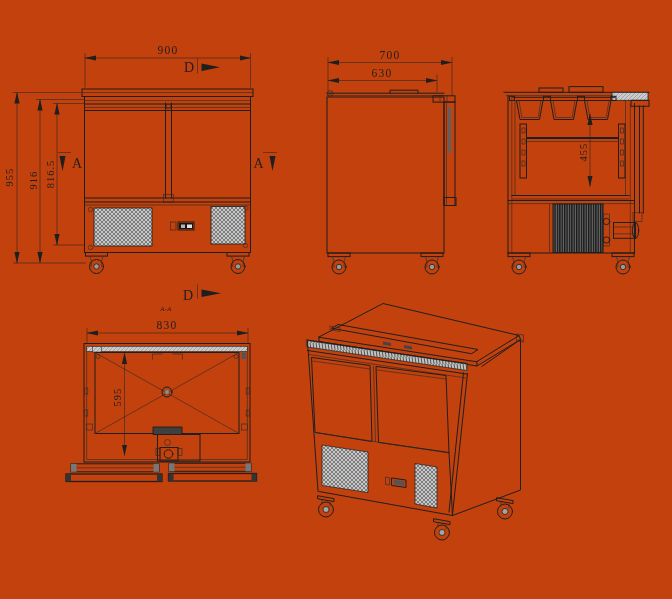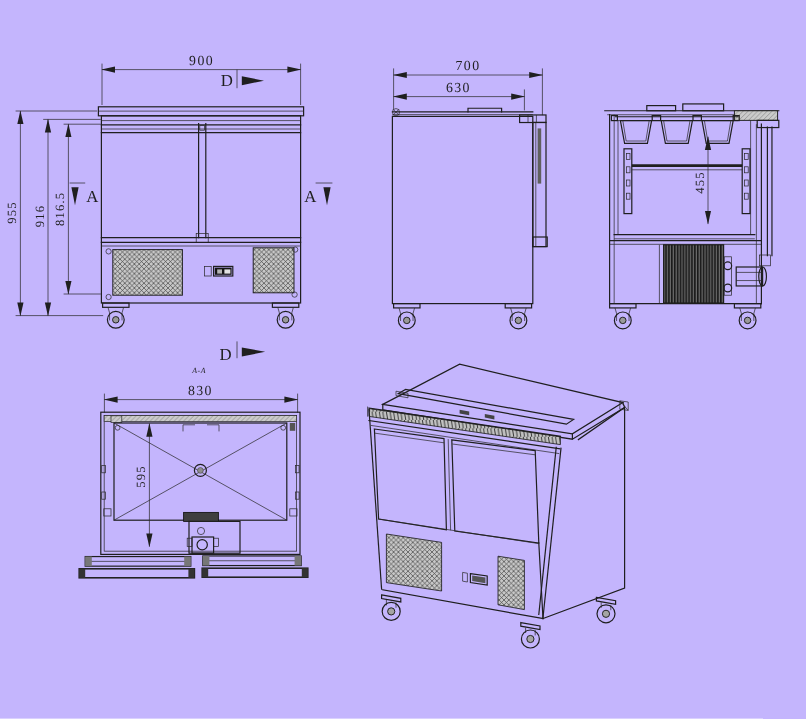--- a/index.html
+++ b/index.html
@@ -1,16 +1,16 @@
 <!DOCTYPE html>
 <html><head>
 <meta charset="utf-8">
 <style>
   html,body{margin:0;padding:0;background:#fff;}
-  .stage{position:relative;width:672px;height:599px;background:#c4b5fd;overflow:hidden;}
+  .stage{position:relative;width:672px;height:599px;background:#c2410c;overflow:hidden;}
   svg{display:block;}
   .s{stroke:#1f1f1f;stroke-width:1;fill:none;stroke-linecap:square;}
   .s2{stroke:#1f1f1f;stroke-width:2.2;fill:none;}
   .sb{stroke:#1f1f1f;stroke-width:1.3;fill:none;}
   .t{stroke:#2a2a2a;stroke-width:.6;fill:none;}
   .f{fill:#1f1f1f;stroke:none;}
   text{fill:#1f1f1f;font-family:"Liberation Serif","DejaVu Serif",serif;}
   .dim{font-size:11.5px;letter-spacing:1.2px;}
   .dimr{font-size:10.5px;letter-spacing:1px;}
   .mk{font-size:14px;}

